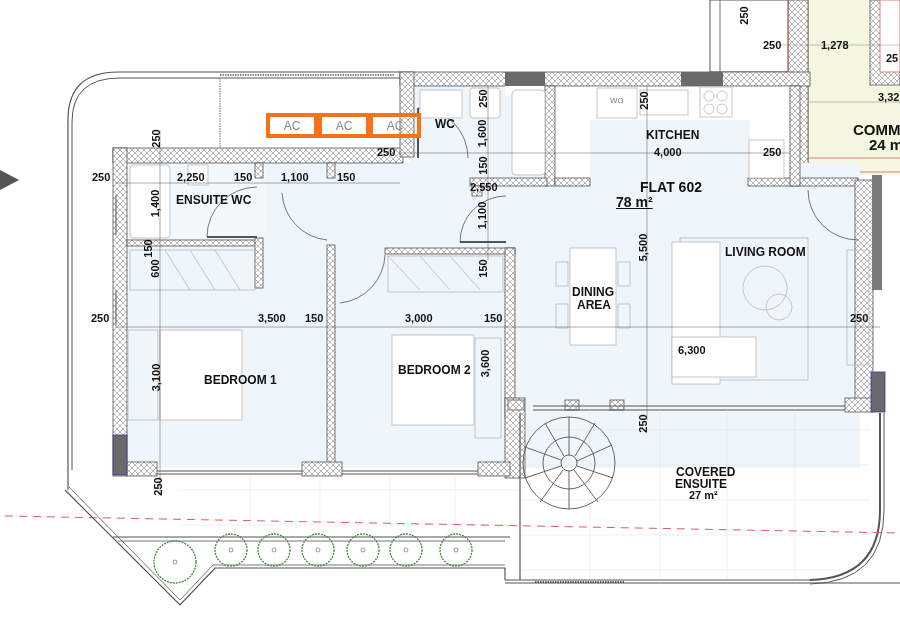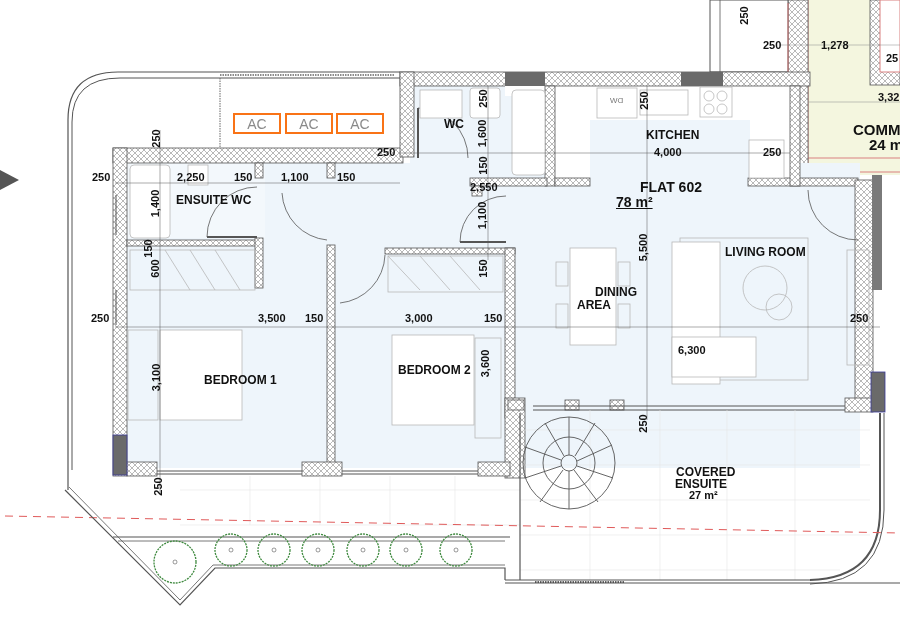--- a/index.html
+++ b/index.html
@@ -3,21 +3,21 @@
 <meta charset="utf-8">
 <style>
   html, body { margin: 0; padding: 0; background: #ffffff; }
   body { width: 900px; height: 618px; overflow: hidden; position: relative; font-family: "Liberation Sans", sans-serif; }
   #plan { position: absolute; left: 0; top: 0; width: 900px; height: 618px; }
   .lbl { position: absolute; font-family: "Liberation Sans", sans-serif; font-weight: bold; color: #111; white-space: nowrap; line-height: 1; }
   .room { font-size: 12px; text-align: center; }
   .big { font-size: 14px; text-align: center; }
   .dim { font-size: 11px; }
   .vert { transform: rotate(-90deg); transform-origin: center center; }
-  .ac { position: absolute; width: 44px; height: 17px; border: 2px solid #f97316; font-size: 14px; color: #8a8a8a; display: flex; align-items: center; justify-content: center; font-family: "Liberation Sans", sans-serif; }
+  .ac { position: absolute; width: 44px; height: 17px; border: 4px solid #f97316; font-size: 12px; color: #8a8a8a; display: flex; align-items: center; justify-content: center; font-family: "Liberation Sans", sans-serif; margin-left: 33px; }
   .arrow { position: absolute; left: 0; top: 170px; width: 0; height: 0; border-top: 10px solid transparent; border-bottom: 10px solid transparent; border-left: 19px solid #555; }
 </style>
 </head>
 <body>
 
 <div class="arrow"></div>
 
 <svg id="plan" viewBox="0 0 900 618" xmlns="http://www.w3.org/2000/svg">
   <defs>
     <pattern id="hatch" width="6" height="6" patternUnits="userSpaceOnUse">
@@ -236,25 +236,25 @@
   </g>
 </svg>
 
 <div class="ac" style="left:233px;top:113px;">AC</div>
 <div class="ac" style="left:285px;top:113px;">AC</div>
 <div class="ac" style="left:336px;top:113px;">AC</div>
 
 <div class="lbl" style="left:610px;top:97px;font-size:8px;color:#777;font-weight:normal;transform:scaleX(-1);">DW</div>
 
 <div class="lbl room" style="left:176px;top:194px;">ENSUITE WC</div>
-<div class="lbl room" style="left:444px;top:118px;">WC</div>
+<div class="lbl room" style="left:435px;top:118px;">WC</div>
 <div class="lbl room" style="left:646px;top:129px;">KITCHEN</div>
 <div class="lbl big" style="left:640px;top:180px;">FLAT 602</div>
 <div class="lbl big" style="left:616px;top:195px;text-decoration:underline;">78 m²</div>
-<div class="lbl room" style="left:572px;top:286px;padding-left:23px;">DINING</div>
+<div class="lbl room" style="left:572px;top:286px;">DINING</div>
 <div class="lbl room" style="left:577px;top:299px;">AREA</div>
 <div class="lbl room" style="left:725px;top:246px;">LIVING ROOM</div>
 <div class="lbl room" style="left:204px;top:374px;">BEDROOM 1</div>
 <div class="lbl room" style="left:398px;top:364px;">BEDROOM 2</div>
 <div class="lbl room" style="left:676px;top:466px;">COVERED</div>
 <div class="lbl room" style="left:675px;top:478px;">ENSUITE</div>
 <div class="lbl room" style="left:689px;top:490px;font-size:11px;">27 m²</div>
 <div class="lbl big" style="left:853px;top:122px;font-size:15px;">COMM</div>
 <div class="lbl big" style="left:869px;top:137px;font-size:15px;">24 m</div>
 

